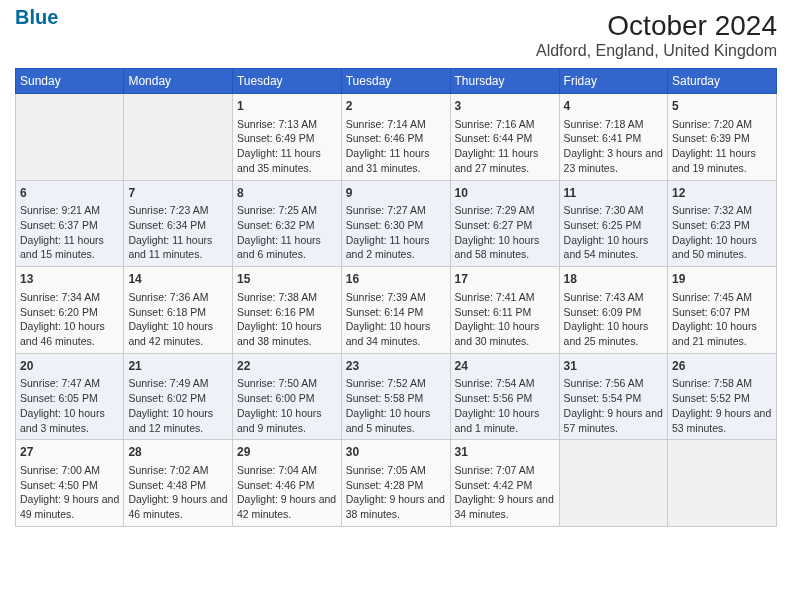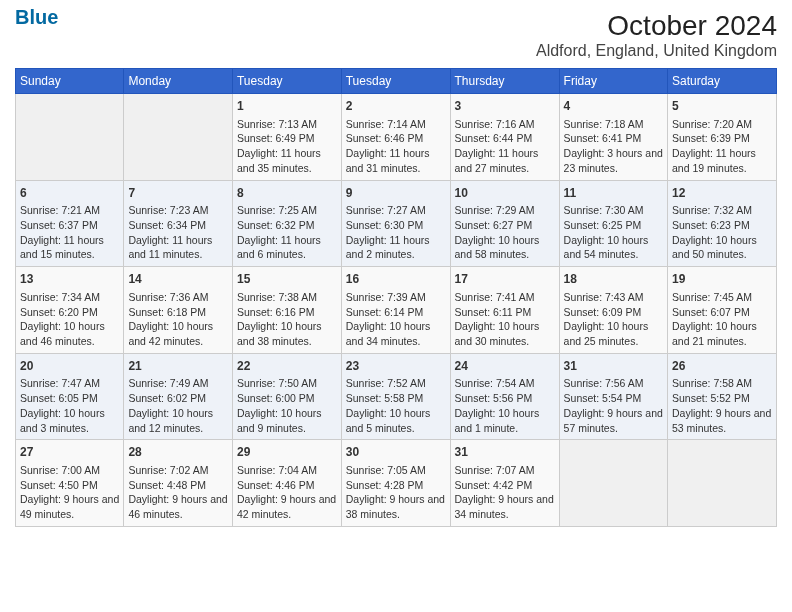--- a/index.html
+++ b/index.html
@@ -135,21 +135,21 @@
           <td>
             <span class="day-num">5</span>
             <div>Sunrise: 7:20 AM</div>
             <div>Sunset: 6:39 PM</div>
             <div>Daylight: 11 hours and 19 minutes.</div>
           </td>
         </tr>
         <tr>
           <td>
             <span class="day-num">6</span>
-            <div>Sunrise: 7:21 AM</div>
+            <div>Sunrise: 9:21 AM</div>
             <div>Sunset: 6:37 PM</div>
             <div>Daylight: 11 hours and 15 minutes.</div>
           </td>
           <td>
             <span class="day-num">7</span>
             <div>Sunrise: 7:23 AM</div>
             <div>Sunset: 6:34 PM</div>
             <div>Daylight: 11 hours and 11 minutes.</div>
           </td>
           <td>

